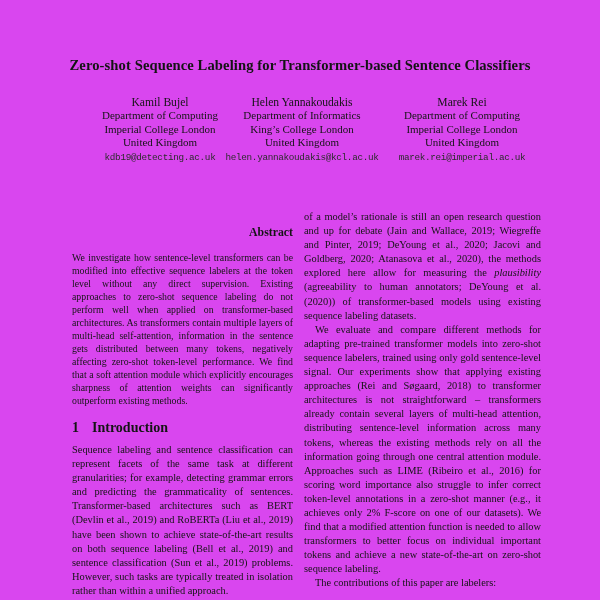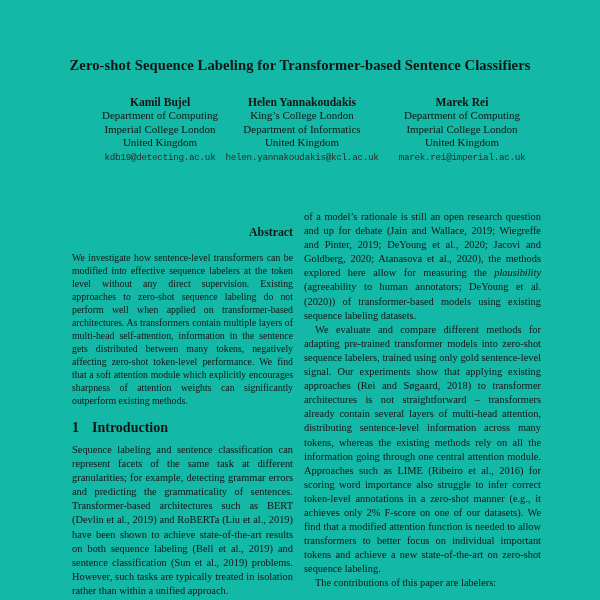--- a/index.html
+++ b/index.html
@@ -11,21 +11,21 @@
     width: 600px;
     height: 600px;
     position: relative;
     overflow: hidden;
     font-family: "Liberation Serif", "DejaVu Serif", serif;
     color: #141414;
   }
   .page {
     position: absolute;
     inset: 0;
-    background: #14b8a6;
+    background: #d946ef;
   }
   .paper-title {
     position: absolute;
     top: 56px;
     left: 0;
     width: 600px;
     text-align: center;
     font-weight: bold;
     font-size: 14.6px;
     line-height: 18px;
@@ -33,21 +33,21 @@
   }
   .author {
     position: absolute;
     top: 96px;
     text-align: center;
   }
   .author-1 { left: 60px;  width: 200px; }
   .author-2 { left: 207px; width: 190px; }
   .author-3 { left: 367px; width: 190px; }
   .author .name {
-    font-weight: bold;
+    font-weight: normal;
     font-size: 11.6px;
     line-height: 13.4px;
   }
   .author .affil {
     font-size: 11px;
     line-height: 13.2px;
   }
   .author .email {
     margin-top: 3px;
     font-family: "Liberation Mono", "DejaVu Sans Mono", monospace;
@@ -111,22 +111,22 @@
   <div class="author author-1">
     <div class="name">Kamil Bujel</div>
     <div class="affil">Department of Computing</div>
     <div class="affil">Imperial College London</div>
     <div class="affil">United Kingdom</div>
     <div class="email">kdb19@detecting.ac.uk</div>
   </div>
 
   <div class="author author-2">
     <div class="name">Helen Yannakoudakis</div>
+    <div class="affil">Department of Informatics</div>
     <div class="affil">King’s College London</div>
-    <div class="affil">Department of Informatics</div>
     <div class="affil">United Kingdom</div>
     <div class="email">helen.yannakoudakis@kcl.ac.uk</div>
   </div>
 
   <div class="author author-3">
     <div class="name">Marek Rei</div>
     <div class="affil">Department of Computing</div>
     <div class="affil">Imperial College London</div>
     <div class="affil">United Kingdom</div>
     <div class="email">marek.rei@imperial.ac.uk</div>

